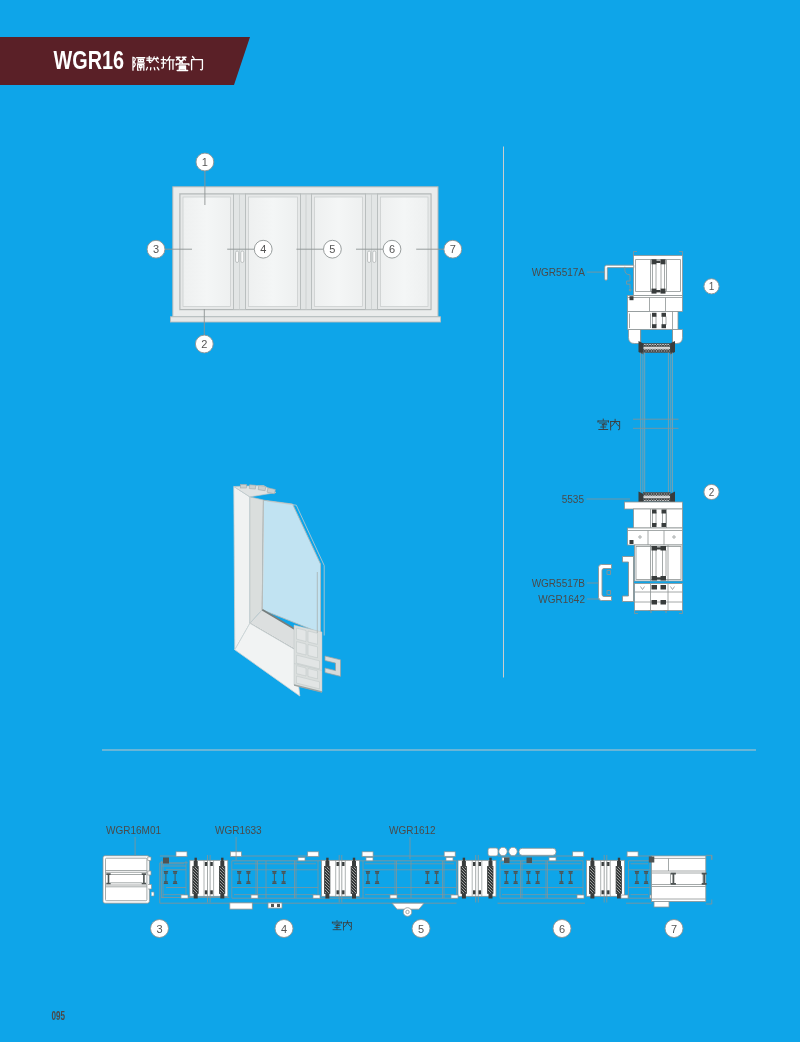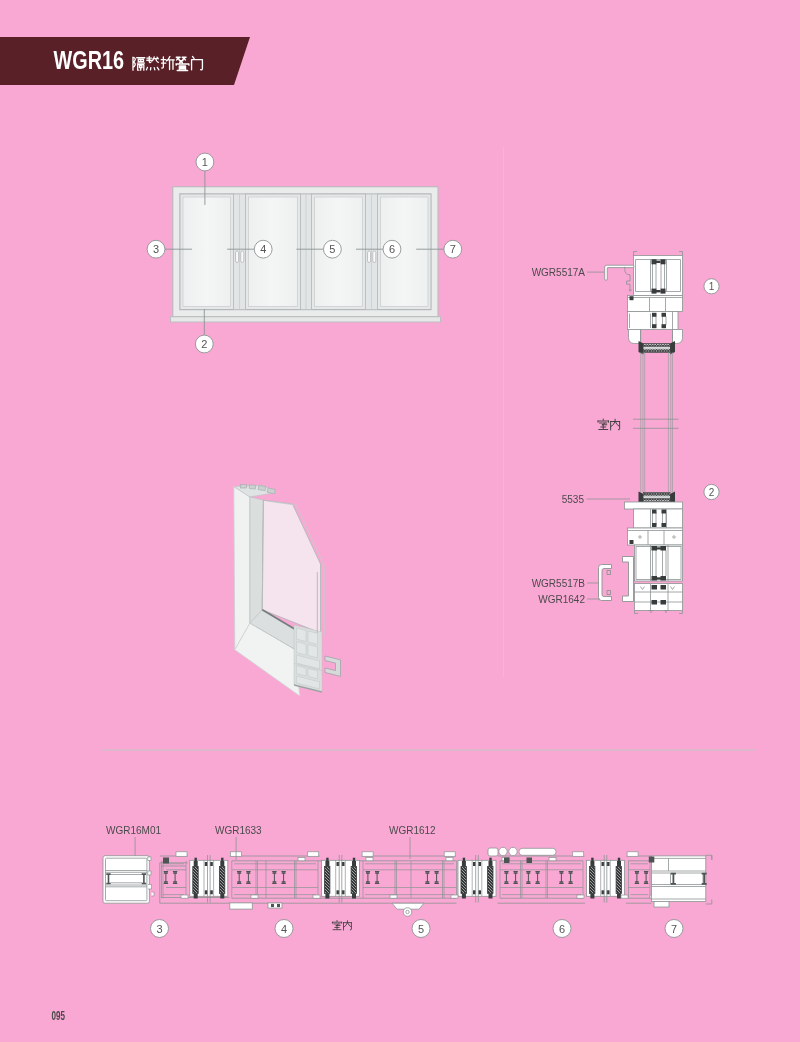--- a/index.html
+++ b/index.html
@@ -1,16 +1,16 @@
 <!DOCTYPE html>
 <html><head>
 <meta charset="utf-8">
 <style>
 html,body{margin:0;padding:0;background:#fff;}
-#page{position:relative;width:800px;height:1042px;background:#f9a8d4;overflow:hidden;
+#page{position:relative;width:800px;height:1042px;background:#0ea5e9;overflow:hidden;
 font-family:"Liberation Sans", sans-serif;-webkit-font-smoothing:antialiased;}
 svg{position:absolute;left:0;top:0;font-family:"Liberation Sans", sans-serif;}
 </style>
 </head>
 <body>
 <div id="page">
 <svg width="800" height="1042" viewBox="0 0 800 1042">
 <defs>
 <pattern id="xh" width="2.6" height="2.6" patternUnits="userSpaceOnUse">
 <rect width="2.6" height="2.6" fill="#f2f2f2"></rect>

